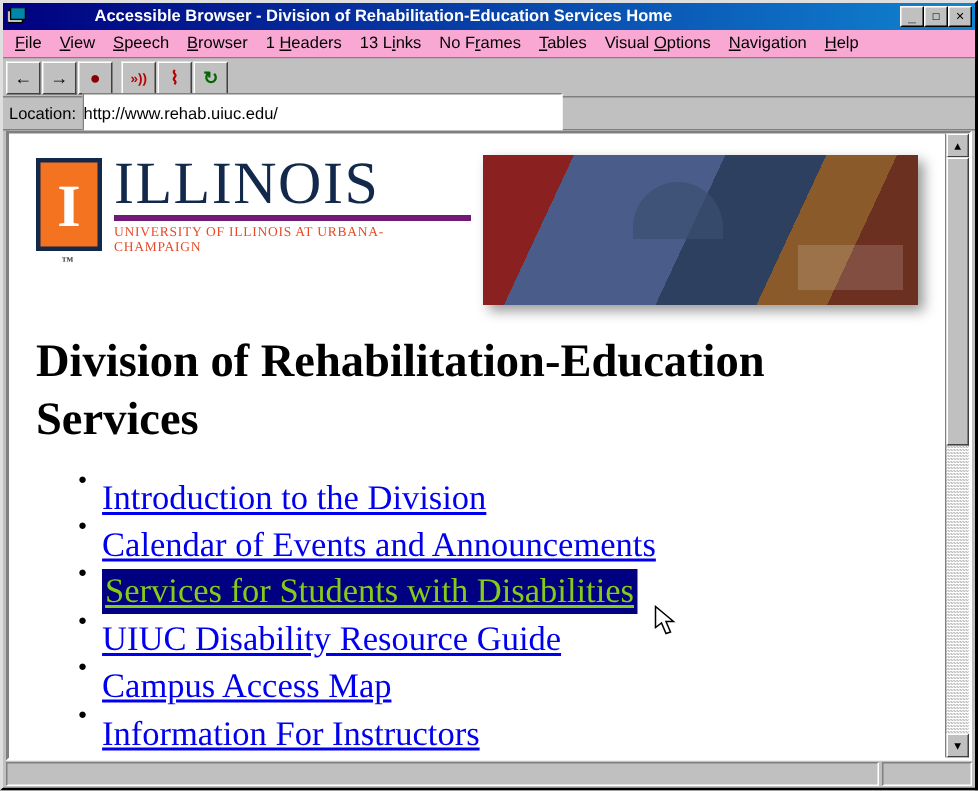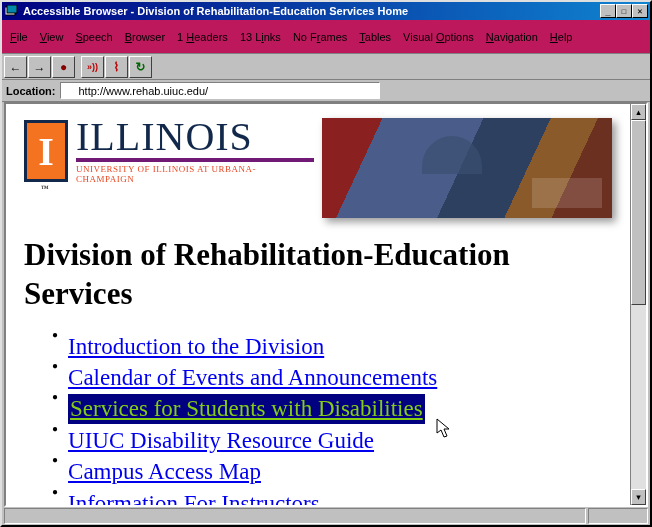--- a/index.html
+++ b/index.html
@@ -1,36 +1,36 @@
 <!DOCTYPE html>
 <html><head>
 <meta charset="utf-8">
 <style>
   * { box-sizing: border-box; margin: 0; padding: 0; }
   body { font-family: "MS Sans Serif", Tahoma, sans-serif; font-size: 11px; background: #c0c0c0; width: 652px; height: 527px; overflow: hidden; }
   
   .window { width: 652px; height: 527px; background: #c0c0c0; border: 2px solid; border-color: #dfdfdf #000 #000 #dfdfdf; display: flex; flex-direction: column; }
   
-  .titlebar { background: linear-gradient(to right, #000080, #1084d0); color: #fff; height: 18px; display: flex; align-items: center; padding: 0 2px; font-weight: bold; font-size: 11px; }
+  .titlebar { background: linear-gradient(to right, #000080, #1084d0); color: #fff; height: 18px; display: flex; align-items: center; padding: 0 2px; font-weight: bold; font-size: 11px; gap: 40px; }
   .titlebar .icon { width: 16px; height: 14px; margin-right: 3px; display: inline-flex; align-items: center; justify-content: center; }
   .titlebar .title-text { flex: 1; white-space: nowrap; overflow: hidden; }
   .titlebar .win-buttons { display: flex; gap: 0; }
   .titlebar button { width: 16px; height: 14px; background: #c0c0c0; border: 1px solid; border-color: #fff #000 #000 #fff; font-family: Marlett, "Segoe UI Symbol", monospace; font-size: 9px; line-height: 10px; color: #000; padding: 0; cursor: pointer; display:flex; align-items:center; justify-content:center;}
   
-  .menubar { background: #be185d; display: flex; padding: 1px 2px; border-bottom: 1px solid #808080; height: 34px; align-items: center; }
+  .menubar { background: #f9a8d4; display: flex; padding: 1px 2px; border-bottom: 1px solid #808080; height: 19px; align-items: center; }
   .menubar .menu-item { padding: 1px 6px; cursor: pointer; }
   .menubar .menu-item u { text-decoration: underline; }
   
   .toolbar { background: #c0c0c0; display: flex; padding: 2px; border-bottom: 1px solid #808080; gap: 1px; height: 26px; align-items:center;}
   .tool-btn { width: 23px; height: 22px; background: #c0c0c0; border: 1px solid; border-color: #fff #404040 #404040 #fff; display: flex; align-items: center; justify-content: center; cursor: pointer; font-size: 12px; }
   .tool-sep { width: 4px; }
   
   .location-bar { display: flex; align-items: center; padding: 2px 4px; border-bottom: 1px solid #808080; height: 22px; gap: 4px; }
-  .location-label { font-size: 11px; font-weight: bold; }
-  .location-input { flex: 0 0 320px; height: 17px; border: 1px solid; border-color: #808080 #fff #fff #808080; background: #fff; padding: 0 18px; font-family: "MS Sans Serif", sans-serif; font-size: 11px; }
+  .location-label { font-size: 11px; }
+  .location-input { flex: 0 0 320px; height: 27px; border: 1px solid; border-color: #808080 #fff #fff #808080; background: #fff; padding: 0 0; font-family: "MS Sans Serif", sans-serif; font-size: 11px; }
   
   .content-area { flex: 1; display: flex; background: #fff; border: 2px solid; border-color: #808080 #fff #fff #808080; margin: 0 2px; overflow: hidden; position:relative;}
   .page { flex: 1; overflow: auto; padding: 14px 18px 14px 18px; font-family: "Times New Roman", serif; position:relative;}
   
   .vscroll { width: 16px; background: #c0c0c0; display: flex; flex-direction: column; border-left:1px solid #808080;}
   .vscroll .arrow { height: 16px; background: #c0c0c0; border: 1px solid; border-color: #fff #404040 #404040 #fff; display:flex; align-items:center; justify-content:center; font-size:9px;}
   .vscroll .track { flex: 1; background: repeating-conic-gradient(#c0c0c0 0% 25%, #fff 0% 50%) 50% / 2px 2px; position:relative;}
   .vscroll .thumb { position:absolute; top:0; left:0; right:0; height:50%; background:#c0c0c0; border:1px solid; border-color:#fff #404040 #404040 #fff;}
   
   .banner { display: flex; align-items: flex-start; gap: 8px; margin-bottom: 18px; }

